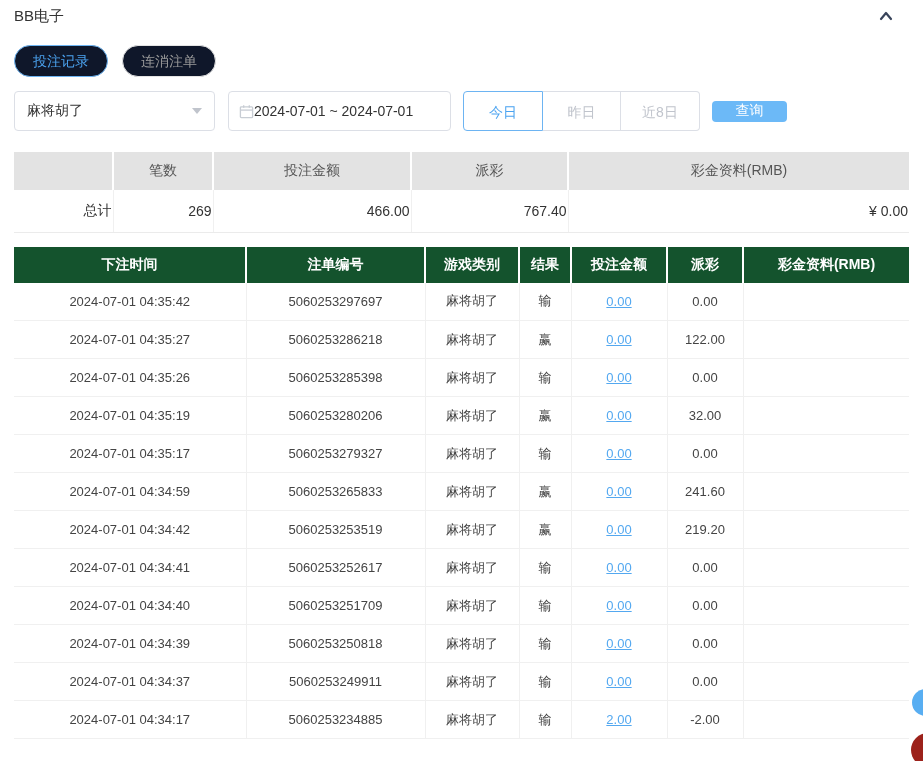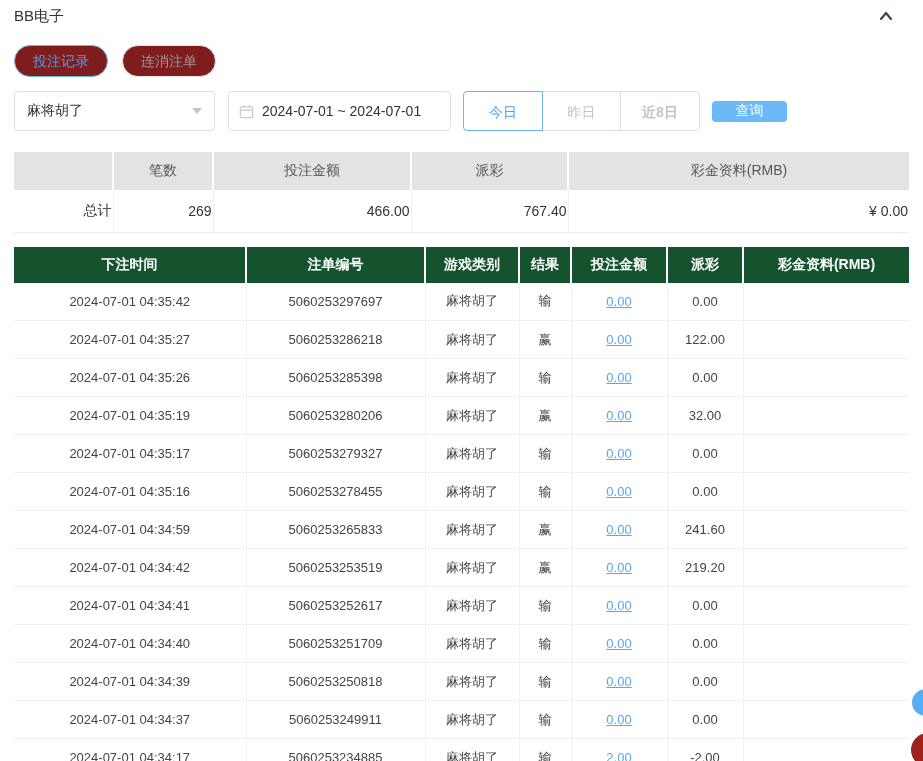--- a/index.html
+++ b/index.html
@@ -13,44 +13,44 @@
 
   
   .page-header { display: flex; align-items: center; justify-content: space-between; height: 22px; }
   .page-title { font-size: 15px; font-weight: normal; color: #333; }
   .collapse-btn { background: none; border: none; padding: 0; margin-right: 14px; cursor: pointer; height: 18px; }
 
   
   .tabs { margin-top: 18px; display: flex; gap: 14px; }
   .tab {
     height: 32px; line-height: 30px; padding: 0 18px; border-radius: 16px;
-    font-size: 14px; background: #7f1d1d; border: 1px solid #e4e4e4; color: #9a9a9a; cursor: pointer;
+    font-size: 14px; background: #0f172a; border: 1px solid #e4e4e4; color: #9a9a9a; cursor: pointer;
   }
   .tab.active { border-color: #6db4f2; color: #4ba3f0; }
 
   
   .filters { margin-top: 14px; display: flex; align-items: center; }
   .select-box {
     width: 201px; height: 40px; border: 1px solid #dcdfe6; border-radius: 4px;
     display: flex; align-items: center; justify-content: space-between; padding: 0 12px;
     font-size: 14px; color: #333; cursor: pointer; background: #fff;
   }
   .caret { width: 0; height: 0; border-left: 5px solid transparent; border-right: 5px solid transparent; border-top: 6px solid #c0c4cc; }
   .date-box {
     margin-left: 13px; width: 223px; height: 40px; border: 1px solid #dcdfe6; border-radius: 4px;
-    display: flex; align-items: center; gap: 8px; padding: 0 10px;
+    display: flex; align-items: center; padding: 0 10px;
     font-size: 14px; color: #333; cursor: pointer; background: #fff;
   }
   .range-group { margin-left: 12px; display: flex; }
   .range-btn {
     height: 40px; background: #fff; border: 1px solid #dcdfe6; border-left-width: 0;
     font-size: 14px; color: #c0c4cc; cursor: pointer; padding: 12px;
     font-family: inherit;
   }
-  .range-btn.w1 { width: 80px; } .range-btn.w2 { width: 78px; text-align: center; } .range-btn.w3 { width: 79px; font-weight: bold; }
+  .range-btn.w1 { width: 80px; } .range-btn.w2 { width: 78px; text-align: center; } .range-btn.w3 { width: 79px; }
   .range-btn:first-child { border-left-width: 1px; border-radius: 4px 0 0 4px; }
   .range-btn:last-child { border-radius: 0 4px 4px 0; }
   .range-btn.active { border: 1px solid #6db4f2; color: #4ba3f0; }
   .search-btn {
     margin-left: 12px; width: 75px; height: 21px; border: none; border-radius: 4px;
     background: #6cb9f7; color: #fff; font-size: 14px; cursor: pointer; font-family: inherit;
   }
 
   
   table { border-collapse: collapse; table-layout: fixed; width: 895px; }
@@ -224,29 +224,20 @@
   <tr>
     <td>2024-07-01 04:35:17</td>
     <td>5060253279327</td>
     <td>麻将胡了</td>
     <td>输</td>
     <td><span class="bet-link">0.00</span></td>
     <td>0.00</td>
     <td></td>
   </tr>
 
-  <tr>
-    <td>2024-07-01 04:35:16</td>
-    <td>5060253278455</td>
-    <td>麻将胡了</td>
-    <td>输</td>
-    <td><span class="bet-link">0.00</span></td>
-    <td>0.00</td>
-    <td></td>
-  </tr>
 
   <tr>
     <td>2024-07-01 04:34:59</td>
     <td>5060253265833</td>
     <td>麻将胡了</td>
     <td>赢</td>
     <td><span class="bet-link">0.00</span></td>
     <td>241.60</td>
     <td></td>
   </tr>

